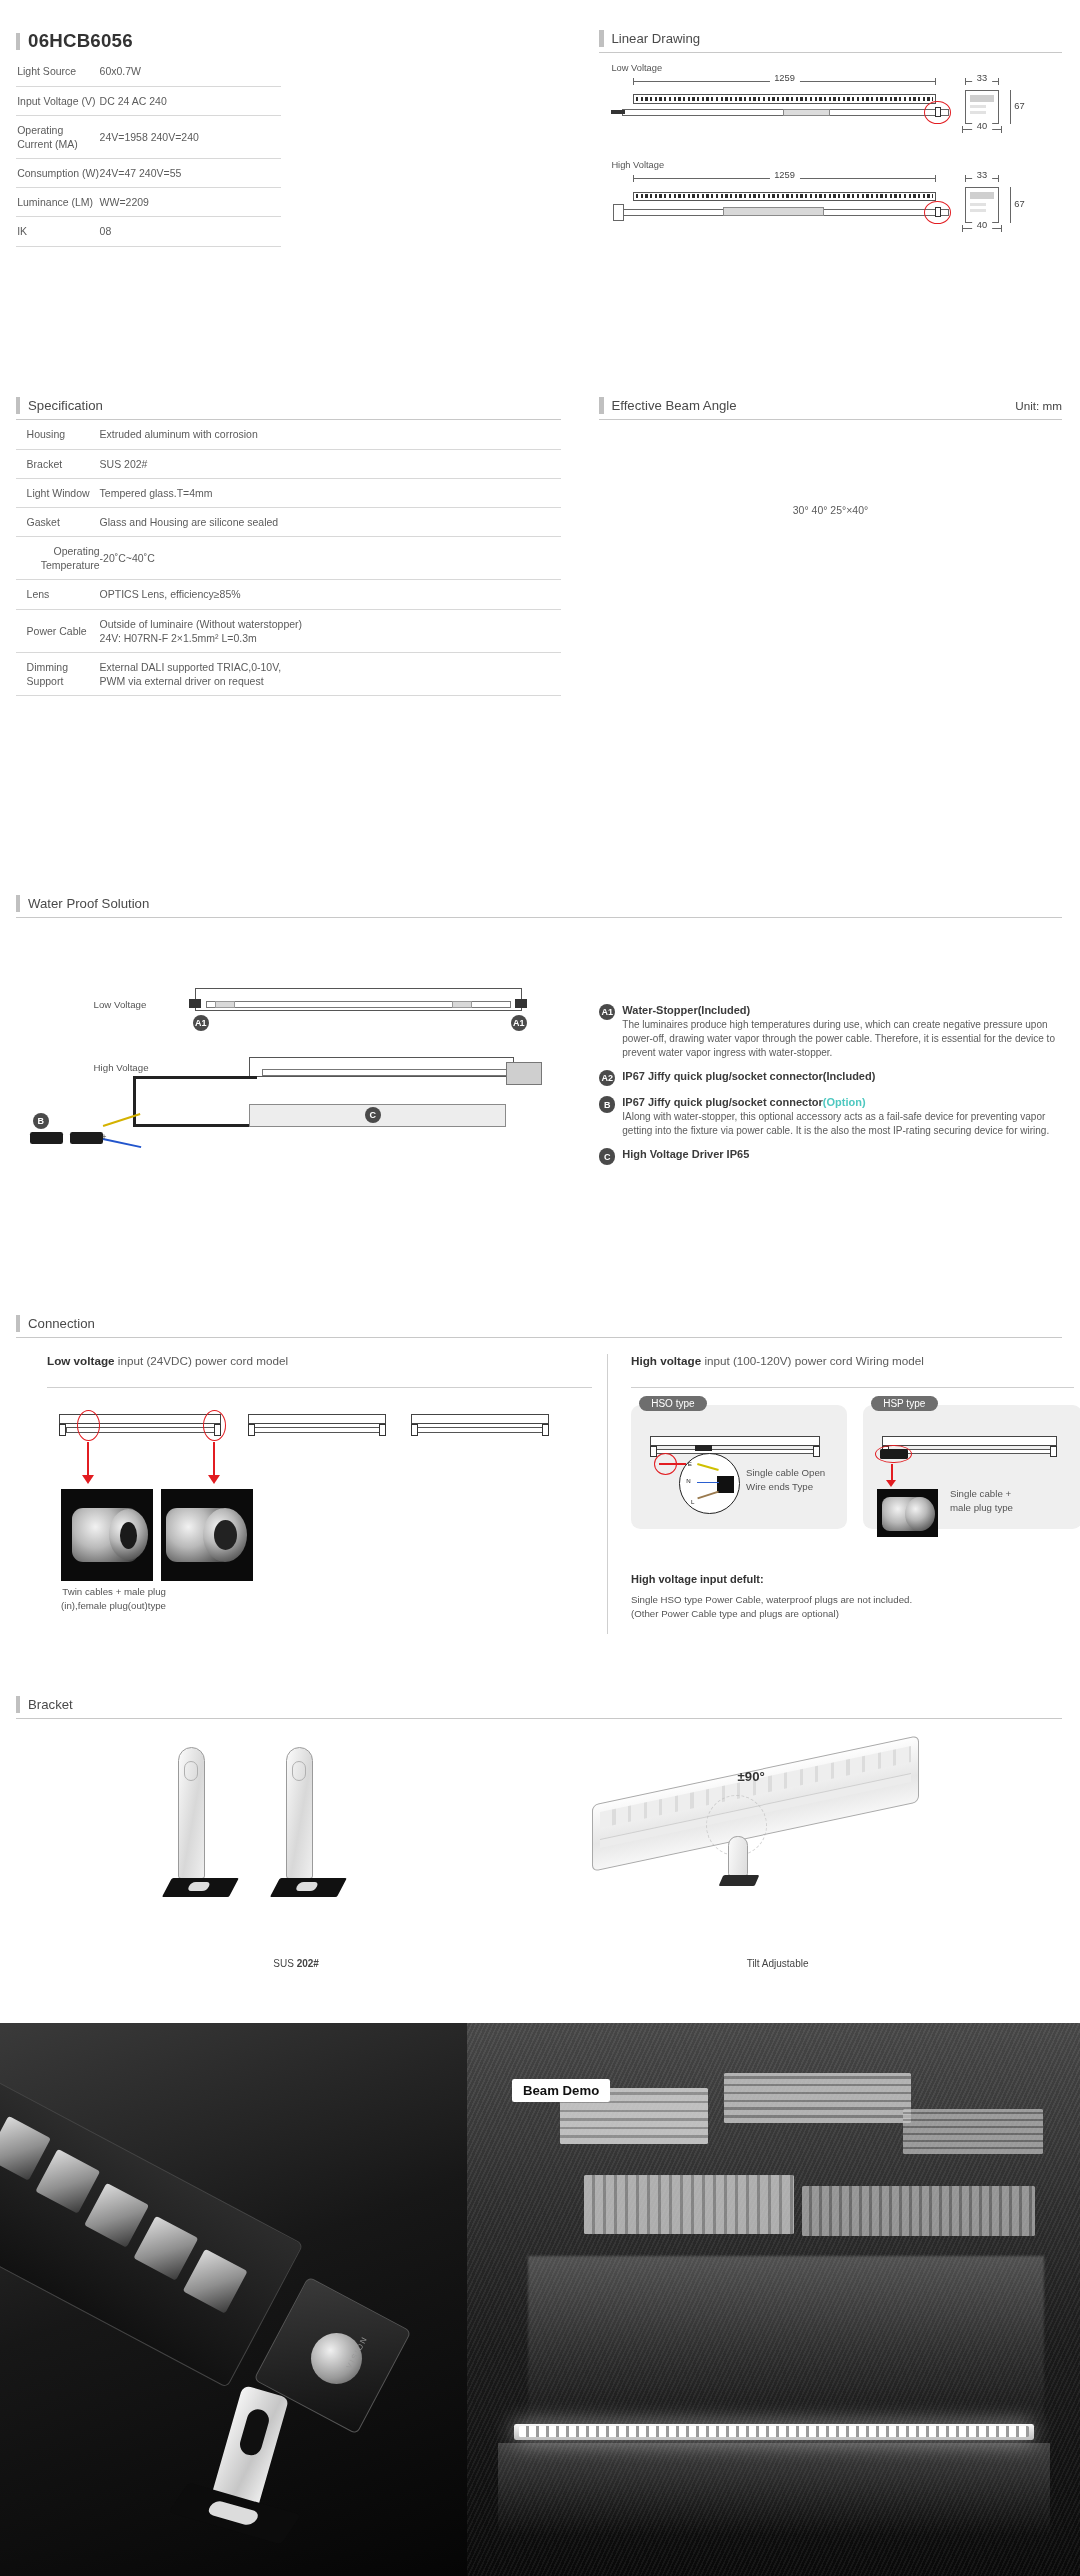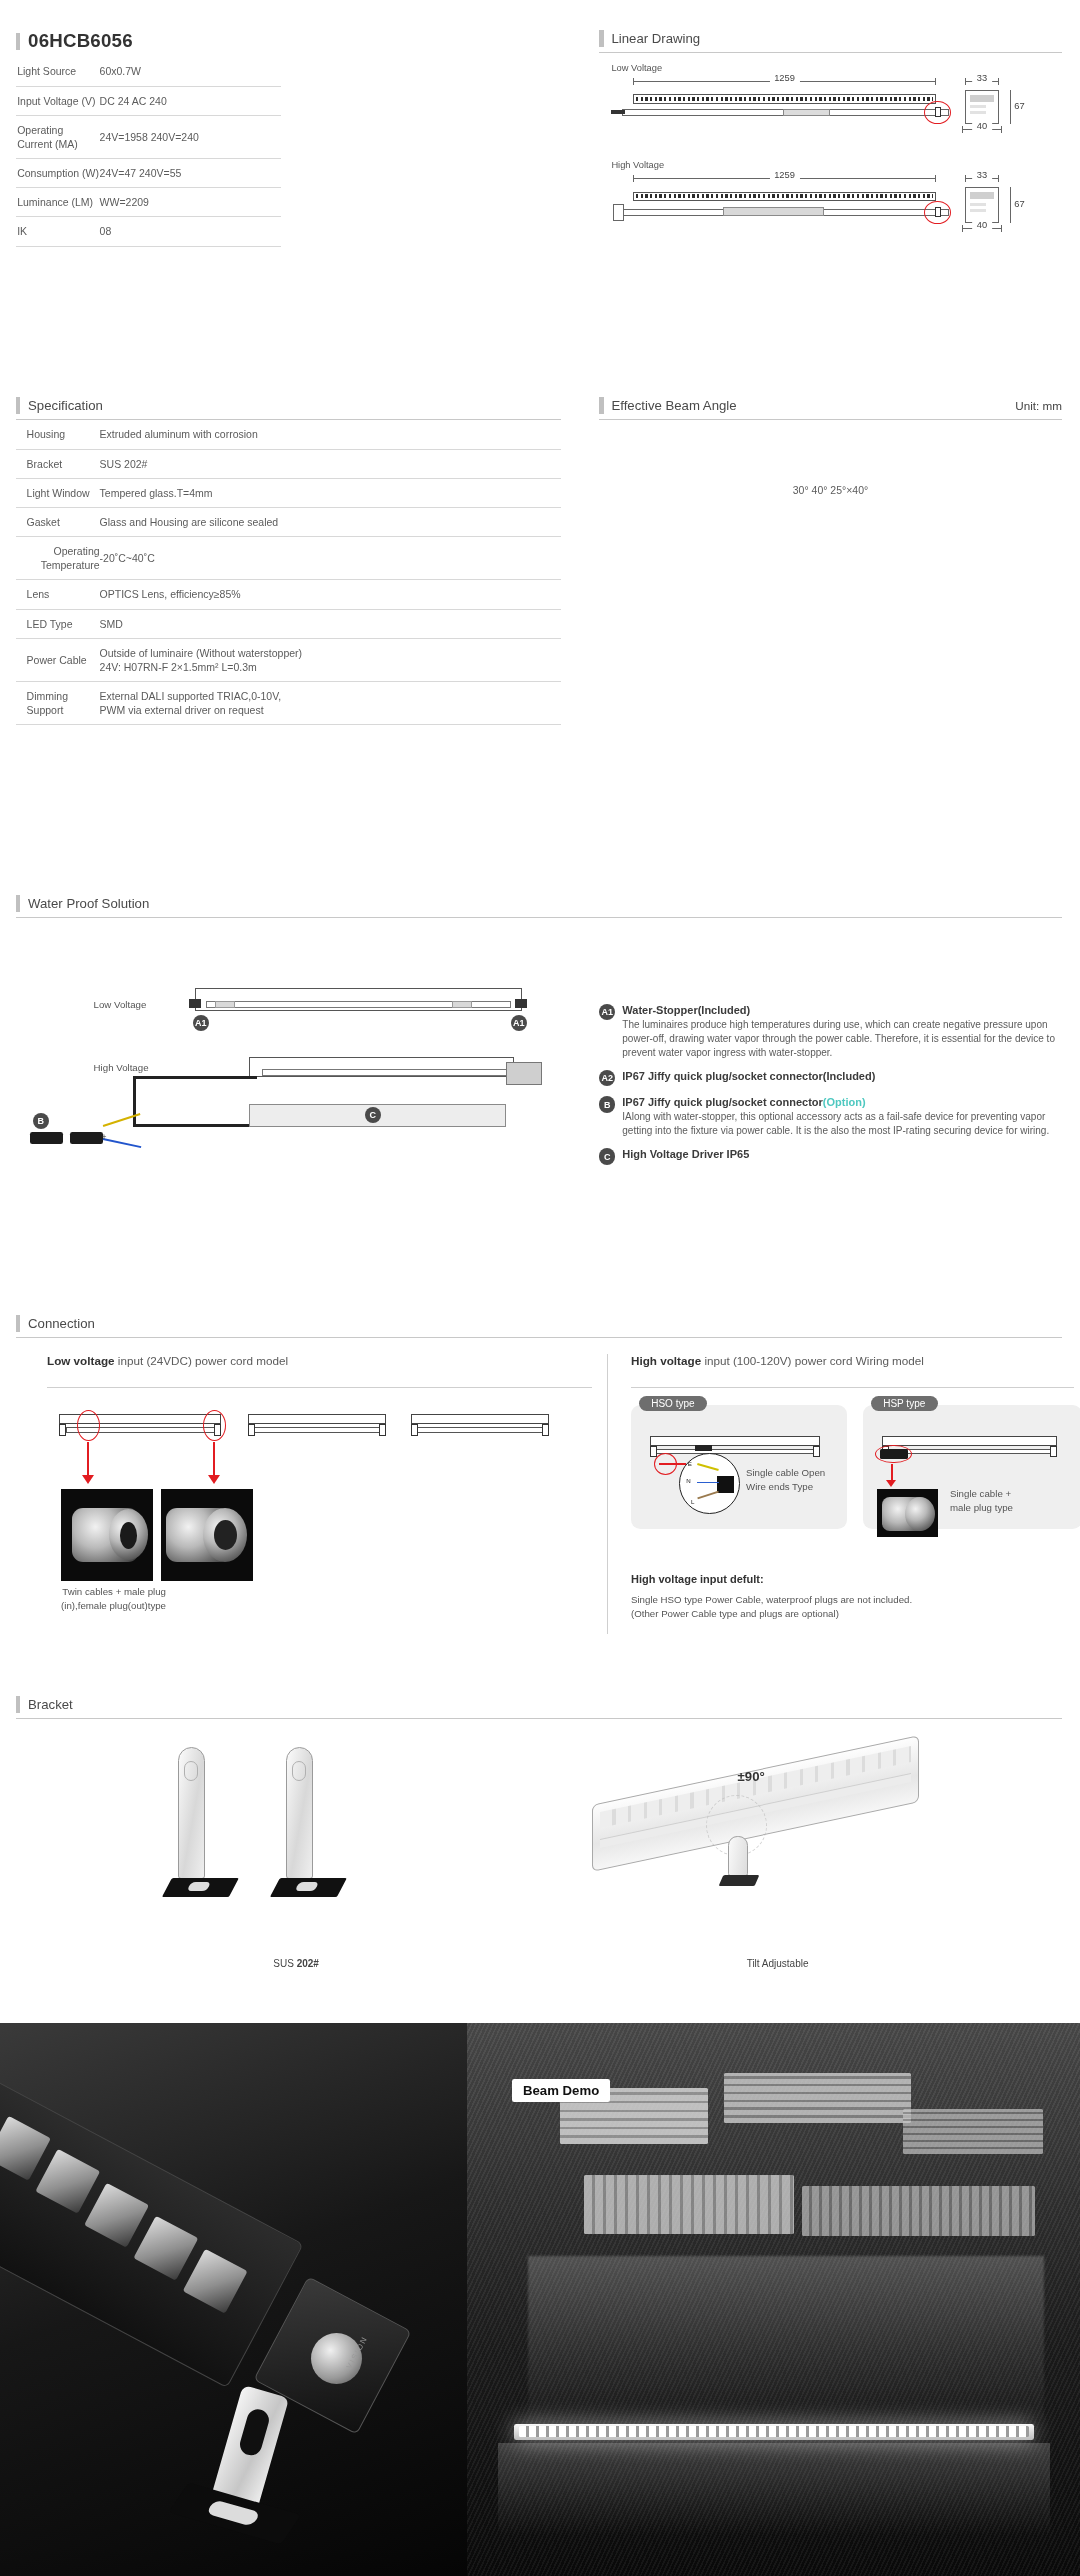--- a/index.html
+++ b/index.html
@@ -312,44 +312,40 @@
         <tr>
           <td class="k" style="white-space:pre-line;text-align:right;">Operating
 Temperature</td>
           <td class="v">-20˚C~40˚C</td>
         </tr>
         <tr>
           <td class="k">Lens</td>
           <td class="v">OPTICS Lens, efficiency≥85%</td>
         </tr>
         <tr>
-          <td class="k">LED Type</td>
-          <td class="v">SMD</td>
-        </tr>
-        <tr>
           <td class="k">Power Cable</td>
           <td class="v" style="white-space:pre-line;">Outside of luminaire (Without waterstopper)
 24V: H07RN-F 2×1.5mm² L=0.3m</td>
         </tr>
         <tr>
           <td class="k">Dimming Support</td>
           <td class="v" style="white-space:pre-line;">External DALI supported TRIAC,0-10V,
 PWM via external driver on request</td>
         </tr>
       </tbody>
     </table>
   </div>
 
   <div id="beam">
     <div class="sec-head">
       <span class="tick"></span>
       <span class="title">Effective Beam Angle</span>
       <span class="right unit-note">Unit: mm</span>
     </div>
-    <div style="text-align:center;margin-top:64px;font-size:10.5px;color:#5b5b5b;">30° 40° 25°×40°</div>
+    <div style="text-align:center;margin-top:84px;font-size:10.5px;color:#5b5b5b;">30° 40° 25°×40°</div>
   </div>
 
   <div id="wproof">
     <div class="sec-head">
       <span class="tick"></span>
       <span class="title">Water Proof Solution</span>
     </div>
   </div>
 
   <div id="wp-draw">

